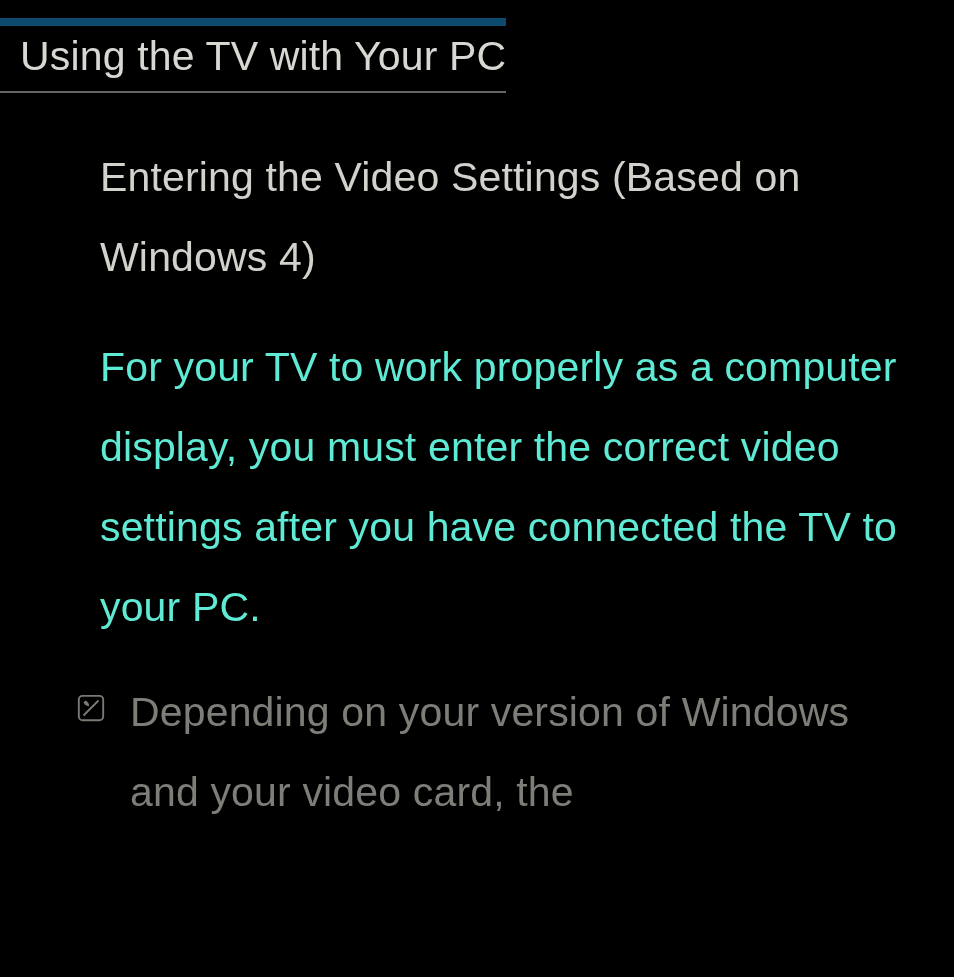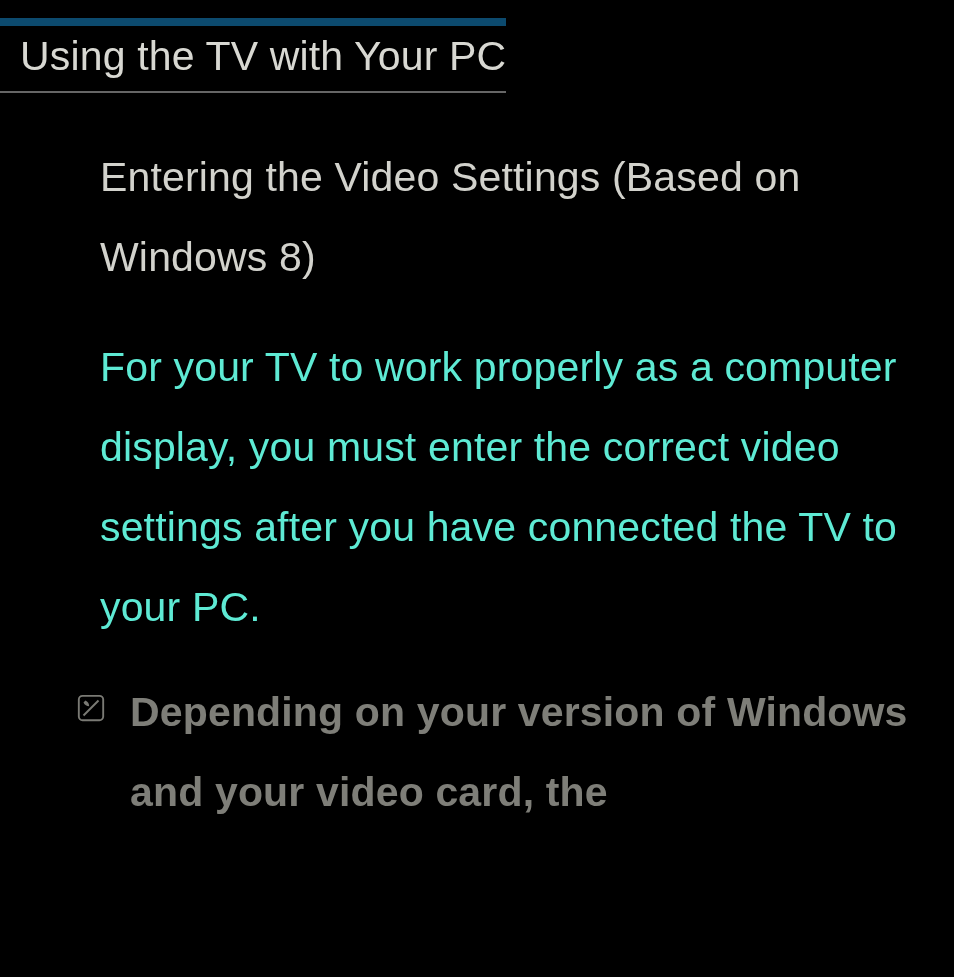--- a/index.html
+++ b/index.html
@@ -69,34 +69,34 @@
       align-items: center;
       justify-content: center;
     }
     .note-icon svg {
       width: 30px;
       height: 30px;
     }
     .note-text {
       color: #7e7e78;
       font-size: 41px;
-      font-weight: 700;
+      font-weight: 400;
       line-height: 1.95;
     }
   </style>
 </head>
 <body>
 
 
 
 <div class="page-title">Using the TV with Your PC</div>
 
 <div class="content">
 
-  <div class="section-heading">Entering the Video Settings (Based on Windows 8)</div>
+  <div class="section-heading">Entering the Video Settings (Based on Windows 4)</div>
 
   <div class="body-text">For your TV to work properly as a computer display, you must enter the correct video settings after you have connected the TV to your PC.</div>
 
   <div class="note-container">
     <span class="note-icon">
       <svg viewBox="0 0 32 32" fill="none" stroke="#7a7a74" stroke-width="2">
         <rect x="3" y="3" width="26" height="26" rx="4" ry="4" fill="none"></rect>
         <line x1="8" y1="24" x2="24" y2="8" stroke-width="2"></line>
         <path d="M 10 8 Q 14 10 14 14 Q 10 14 8 10 Z" fill="#7a7a74" stroke="none"></path>
       </svg>

